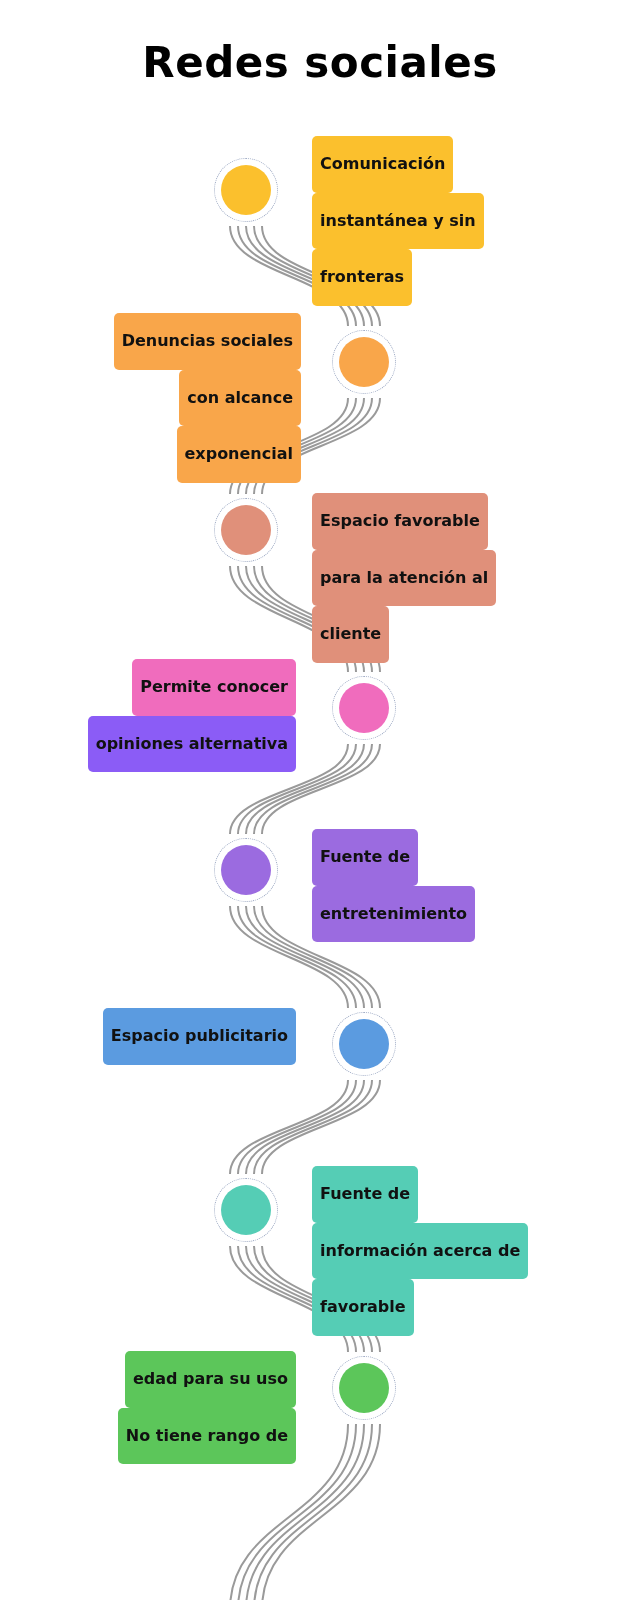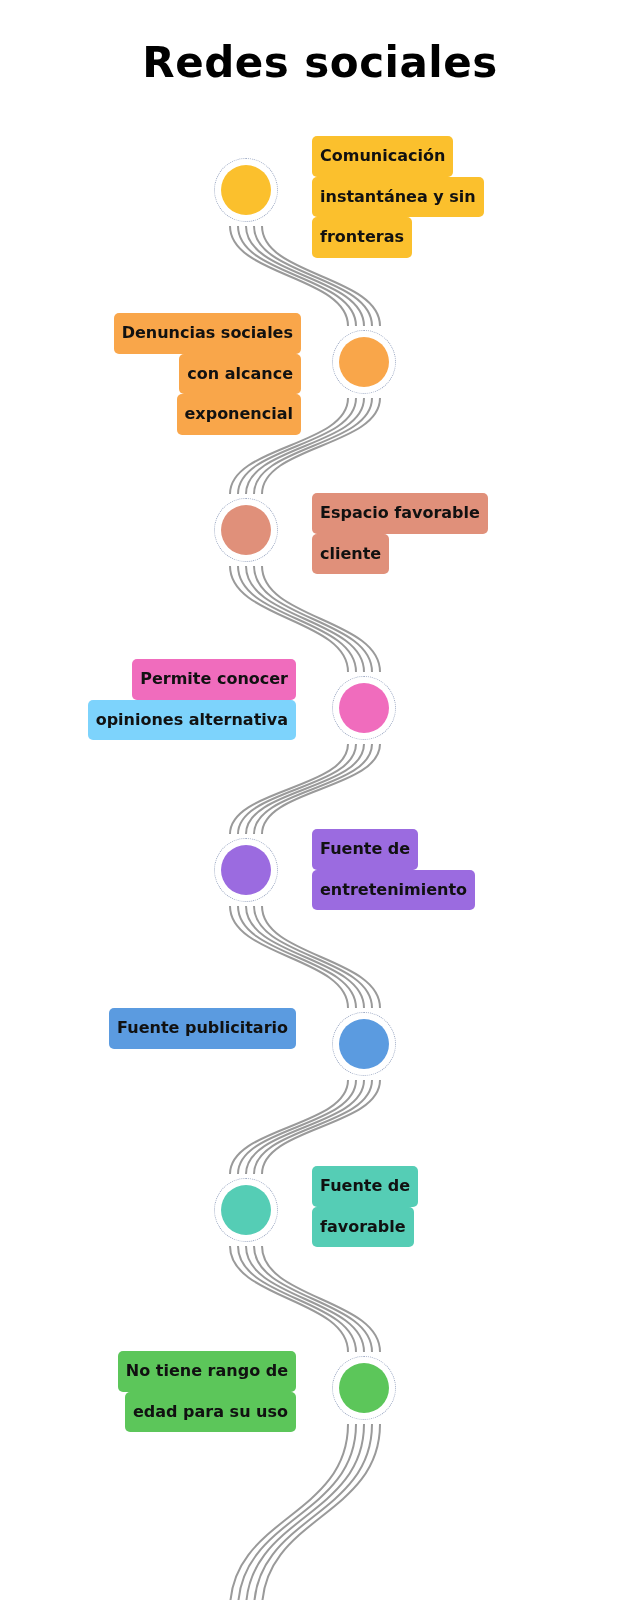--- a/index.html
+++ b/index.html
@@ -2,21 +2,21 @@
 <html><head>
 <meta charset="utf-8">
 <style>
   html, body { margin:0; padding:0; background:#ffffff; }
   body { width:640px; height:1600px; position:relative; overflow:hidden; font-family:"DejaVu Sans", sans-serif; }
   #title { position:absolute; top:38px; left:0; width:640px; text-align:center; font-size:42px; font-weight:bold; color:#000; letter-spacing:0.5px; margin:0; }
   #path-svg { position:absolute; left:0; top:0; width:640px; height:1600px; }
   .node { position:absolute; width:50px; height:50px; border-radius:50%; }
   .ring { position:absolute; width:64px; height:64px; border-radius:50%; border:1.5px dotted #9aa7c2; box-sizing:border-box; }
   .label { position:absolute; font-weight:bold; font-size:16px; line-height:24.5px; color:#111; }
-  .label .line { display:block; width:max-content; padding:8px 8px; border-radius:5px; }
+  .label .line { display:block; width:max-content; padding:16px 8px; border-radius:5px; }
   .label.right .line { margin-left:0; }
   .label.left { text-align:right; }
   .label.left .line { margin-left:auto; }
 </style>
 </head>
 <body>
 
 <h1 id="title">Redes sociales</h1>
 
 <svg id="path-svg" viewBox="0 0 640 1600">
@@ -74,44 +74,46 @@
     <div class="node" style="left: 339px; top: 337px; background: rgb(249, 166, 74);"></div>
     <div class="label left" style="top: 313px; right: 339px;">
       <span class="line" style="background: rgb(249, 166, 74);">Denuncias sociales</span>
       <span class="line" style="background: rgb(249, 166, 74);">con alcance</span>
       <span class="line" style="background: rgb(249, 166, 74);">exponencial</span>
     </div>
     <div class="ring" style="left: 214px; top: 498px;"></div>
     <div class="node" style="left: 221px; top: 505px; background: rgb(224, 144, 122);"></div>
     <div class="label right" style="top: 481px; left: 312px;">
       <span class="line" style="background: rgb(224, 144, 122); margin-top: 12px;">Espacio favorable</span>
+      <span class="line" style="background: rgb(224, 144, 122);">para la atención al</span>
       <span class="line" style="background: rgb(224, 144, 122);">cliente</span>
     </div>
     <div class="ring" style="left: 332px; top: 676px;"></div>
     <div class="node" style="left: 339px; top: 683px; background: rgb(240, 108, 189);"></div>
     <div class="label left" style="top: 659px; right: 344px;">
       <span class="line" style="background: rgb(240, 108, 189);">Permite conocer</span>
-      <span class="line" style="background: #7dd3fc;">opiniones alternativa</span>
+      <span class="line" style="background: #8b5cf6;">opiniones alternativa</span>
     </div>
     <div class="ring" style="left: 214px; top: 838px;"></div>
     <div class="node" style="left: 221px; top: 845px; background: rgb(155, 107, 224);"></div>
     <div class="label right" style="top: 829px; left: 312px;">
       <span class="line" style="background: rgb(155, 107, 224);">Fuente de</span>
       <span class="line" style="background: rgb(155, 107, 224);">entretenimiento</span>
     </div>
     <div class="ring" style="left: 332px; top: 1012px;"></div>
     <div class="node" style="left: 339px; top: 1019px; background: rgb(91, 155, 224);"></div>
     <div class="label left" style="top: 1008px; right: 344px;">
-      <span class="line" style="background: rgb(91, 155, 224);">Fuente publicitario</span>
+      <span class="line" style="background: rgb(91, 155, 224);">Espacio publicitario</span>
     </div>
     <div class="ring" style="left: 214px; top: 1178px;"></div>
     <div class="node" style="left: 221px; top: 1185px; background: rgb(85, 205, 181);"></div>
     <div class="label right" style="top: 1166px; left: 312px;">
       <span class="line" style="background: rgb(85, 205, 181);">Fuente de</span>
+      <span class="line" style="background: rgb(85, 205, 181);">información acerca de</span>
       <span class="line" style="background: rgb(85, 205, 181);">favorable</span>
     </div>
     <div class="ring" style="left: 332px; top: 1356px;"></div>
     <div class="node" style="left: 339px; top: 1363px; background: rgb(92, 198, 90);"></div>
     <div class="label left" style="top: 1351px; right: 344px;">
+      <span class="line" style="background: rgb(92, 198, 90);">edad para su uso</span>
       <span class="line" style="background: rgb(92, 198, 90);">No tiene rango de</span>
-      <span class="line" style="background: rgb(92, 198, 90);">edad para su uso</span>
     </div>
   </div>
 
 </body></html>

